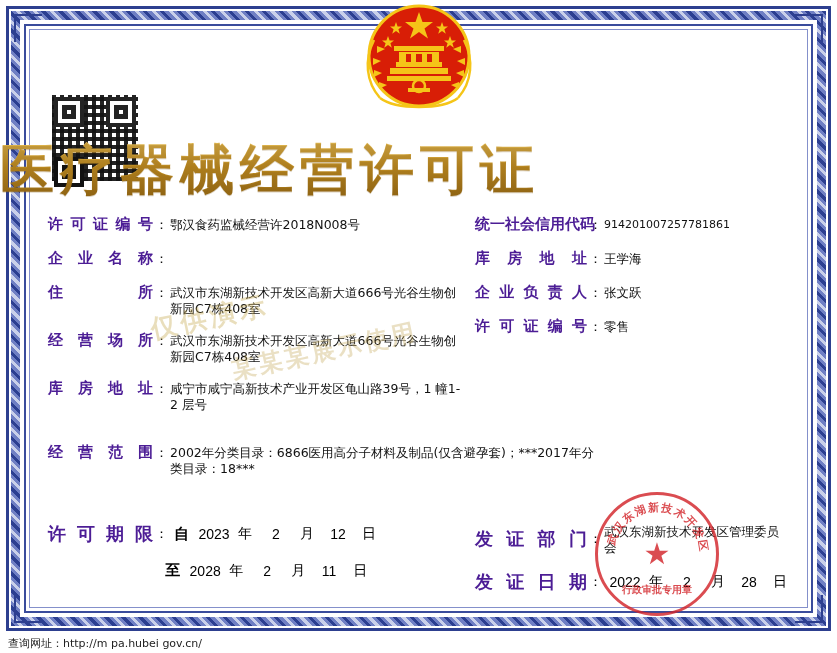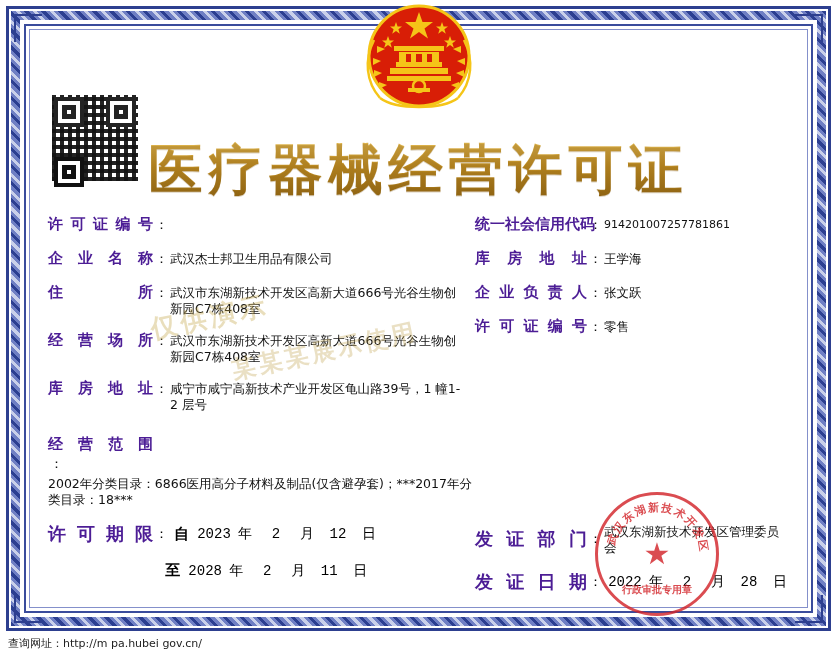--- a/index.html
+++ b/index.html
@@ -109,21 +109,21 @@
     border: 4px solid #111;
     background: #fff;
     box-shadow: inset 0 0 0 4px #fff, inset 0 0 0 9px #111;
   }
 
   
   .title {
     position: absolute;
     left: 0; right: 0;
     top: 134px;
-    text-align: center;
+    text-align: left;
     font-family: "DejaVu Serif", "Liberation Serif", serif;
     font-size: 54px;
     font-weight: bold;
     letter-spacing: 6px;
     color: #c69a2e;
     background: linear-gradient(180deg, #e9c35f 0%, #c08e24 45%, #8a5f10 100%);
     -webkit-background-clip: text;
     background-clip: text;
     -webkit-text-fill-color: transparent;
     text-shadow: 0 1px 0 rgba(120,80,10,.25);
@@ -166,21 +166,21 @@
     flex: 1;
     font-size: 12.5px;
     line-height: 16px;
     color: #111;
     word-break: break-all;
     padding-top: 2px;
   }
   .val.small { font-size: 11px; }
 
   
-  .scope { margin-top: 8px; flex-direction: column; }
+  .scope { margin-top: 16px; }
   .scope .val { line-height: 16px; }
 
   
   .bottom {
     position: absolute;
     left: 48px;
     right: 48px;
     top: 522px;
     font-size: 13px;
   }
@@ -189,21 +189,21 @@
     align-items: center;
     margin-bottom: 14px;
   }
   .brow .lbl { font-size: 18px; }
   .dlabel { font-size: 15px; font-weight: bold; padding: 0 4px; }
   .dval {
     font-size: 14px;
     padding: 0 4px;
     min-width: 34px;
     text-align: center;
-    font-family: Liberation Mono, monospace;
+    font-family: Liberation Sans, sans-serif;
   }
   .unit { font-size: 14px; padding: 0 3px; }
 
   
   .seal {
     position: absolute;
     right: 118px;
     top: 492px;
     width: 118px;
     height: 118px;
@@ -335,26 +335,26 @@
 
   <div class="title">医疗器械经营许可证</div>
 
   <div class="body">
     <div class="cols">
       <div class="col-left">
 
         <div class="row">
           <div class="lbl w-left">许可证编号</div>
           <div class="colon">：</div>
+          <div class="val">鄂汉食药监械经营许2018N008号</div>
         </div>
 
         <div class="row">
           <div class="lbl w-left">企业名称</div>
           <div class="colon">：</div>
-          <div class="val">武汉杰士邦卫生用品有限公司</div>
         </div>
 
         <div class="row">
           <div class="lbl w-left">住所</div>
           <div class="colon">：</div>
           <div class="val">武汉市东湖新技术开发区高新大道666号光谷生物创新园C7栋408室</div>
         </div>
 
         <div class="row">
           <div class="lbl w-left">经营场所</div>

